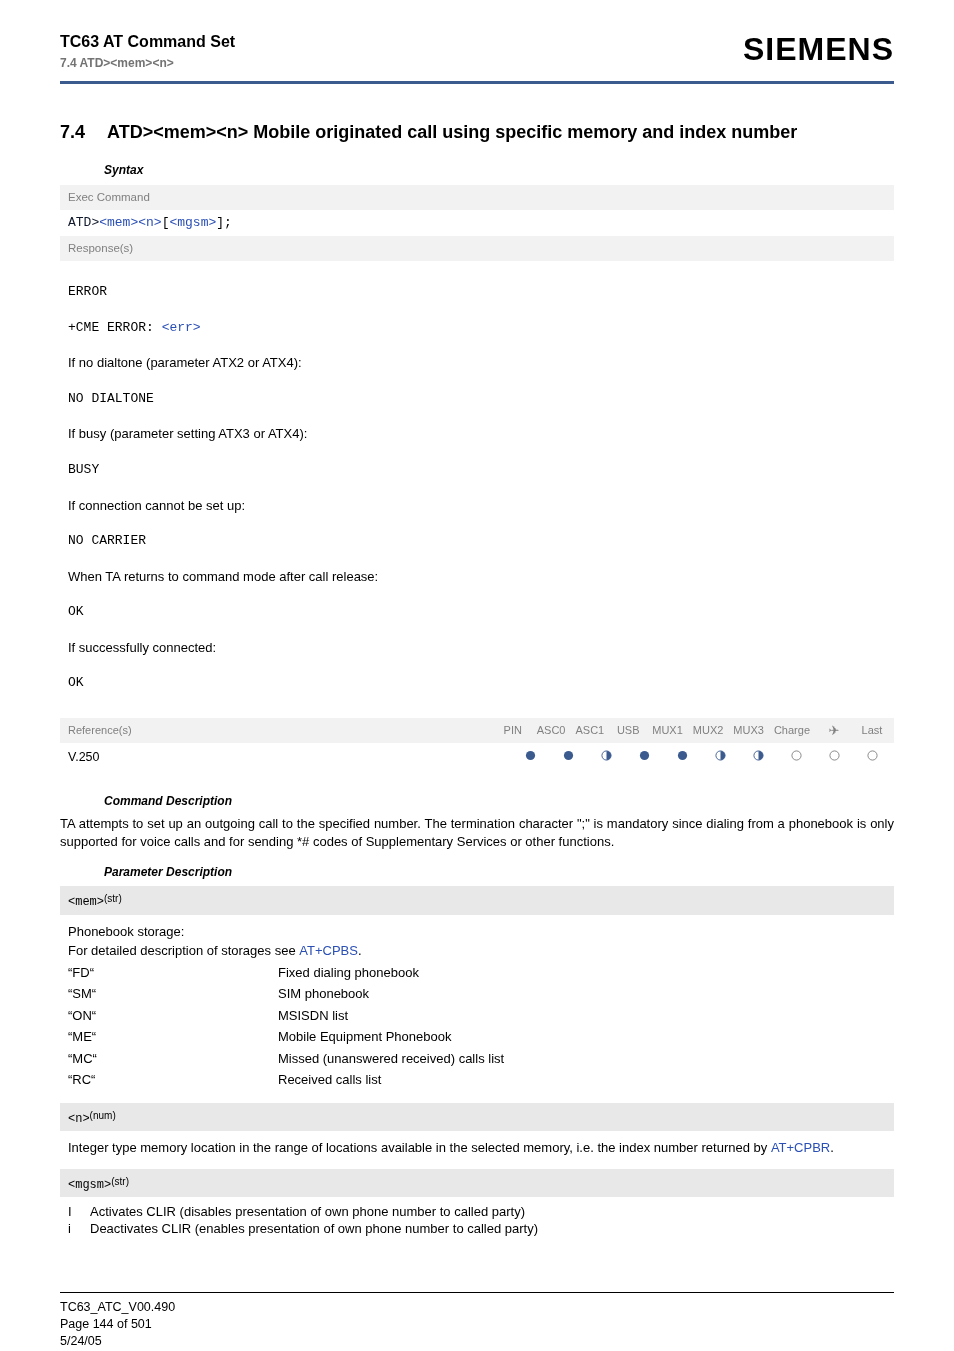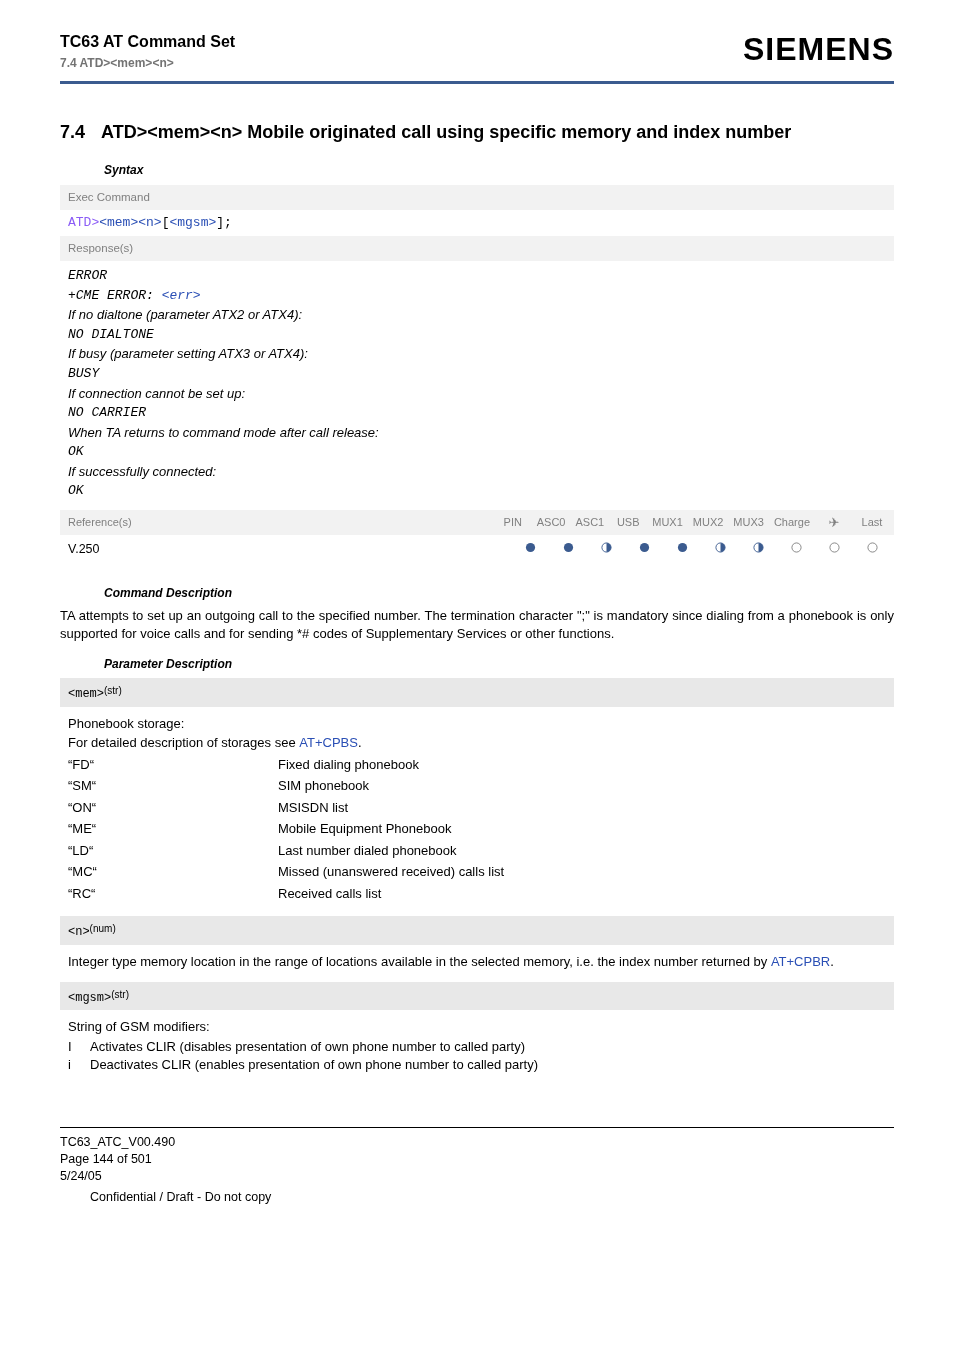--- a/index.html
+++ b/index.html
@@ -13,35 +13,35 @@
     padding: 0 60px;
     line-height: 1.35;
   }
   .header { display: flex; justify-content: space-between; align-items: flex-end; padding-top: 28px; }
   .header-left { }
   .doc-title { font-weight: bold; font-size: 16px; }
   .doc-sub { font-weight: bold; color: #737373; font-size: 12px; padding-top: 2px; }
   .logo { font-weight: bold; font-size: 32px; letter-spacing: 1px; }
   .hr-top { border: none; border-top: 3px solid #3b5b8f; margin-top: 10px; margin-bottom: 36px; }
 
-  .section-head { display: flex; gap: 16px; font-weight: bold; font-size: 18px; margin-bottom: 18px; }
+  .section-head { display: flex; gap: 22px; font-weight: bold; font-size: 18px; margin-bottom: 18px; }
   .section-num { flex: 0 0 auto; }
   .section-title { }
 
   .ital-h { font-style: italic; font-weight: bold; margin-top: 14px; margin-bottom: 6px; font-size: 12px; margin-left: 44px; }
 
   .greybox { background: #f2f2f2; padding: 5px 8px; color: #808080; font-size: 11.5px; }
   .cmdline { padding: 4px 8px; font-family: "Courier New", monospace; font-size: 13px; background:#fff; }
-  .cmdline .cmd { color: #8b5cf6; }
+  .cmdline .cmd { color: #0f172a; }
   .cmdline .arg { color: #2a4fb5; }
   .cmdline .sep { color: #000; }
 
   .respbody { padding: 4px 8px 8px 8px; background:#fff; }
   .mono { font-family: "Courier New", monospace; font-size: 13px; }
-  .respbody p { margin: 2px 0; font-style: italic; }
+  .respbody p { margin: 18px 0; }
 
   .ref-row { display:flex; align-items:center; background:#f2f2f2; padding:4px 8px; font-size:11px; color:#808080; }
   .ref-row .ref-label { flex:1; }
   .ref-cols { display:flex; gap:10px; align-items:center; }
   .ref-cols span { display:inline-block; min-width:28px; text-align:center; }
   .ref-val-row { display:flex; align-items:center; padding:5px 8px; }
   .ref-val-row .ref-name { flex:1; font-size:12.5px; }
   .ref-icons { display:flex; gap:10px; align-items:center; }
   .ref-icons span { display:inline-block; width:28px; text-align:center; }
   svg.dot { width:11px; height:11px; }
@@ -184,24 +184,20 @@
       </div>
       <div class="kv-row">
         <div class="k">“ON“</div>
         <div class="v">MSISDN list</div>
       </div>
       <div class="kv-row">
         <div class="k">“ME“</div>
         <div class="v">Mobile Equipment Phonebook</div>
       </div>
       <div class="kv-row">
-        <div class="k">“LD“</div>
-        <div class="v">Last number dialed phonebook</div>
-      </div>
-      <div class="kv-row">
         <div class="k">“MC“</div>
         <div class="v">Missed (unanswered received) calls list</div>
       </div>
       <div class="kv-row">
         <div class="k">“RC“</div>
         <div class="v">Received calls list</div>
       </div>
     </div>
 </div>
 
@@ -209,21 +205,20 @@
   <span class="pname">&lt;n&gt;</span><span class="sup">(num)</span>
 </div>
 <div class="param-body">
   <p style="text-align:justify"><span>Integer type memory location in the range of locations available in the selected memory, i.e. the index number returned by </span><span class="link">AT+CPBR</span><span>.</span></p>
 </div>
 
 <div class="param-head">
   <span class="pname">&lt;mgsm&gt;</span><span class="sup">(str)</span>
 </div>
 <div class="param-body">
-  <p>String of GSM modifiers:</p>
   <div class="modlist" id="mgsm-rows">
       <div class="modrow">
         <div class="mk">I</div>
         <div>Activates CLIR (disables presentation of own phone number to called party)</div>
       </div>
       <div class="modrow">
         <div class="mk">i</div>
         <div>Deactivates CLIR (enables presentation of own phone number to called party)</div>
       </div>
     </div>

